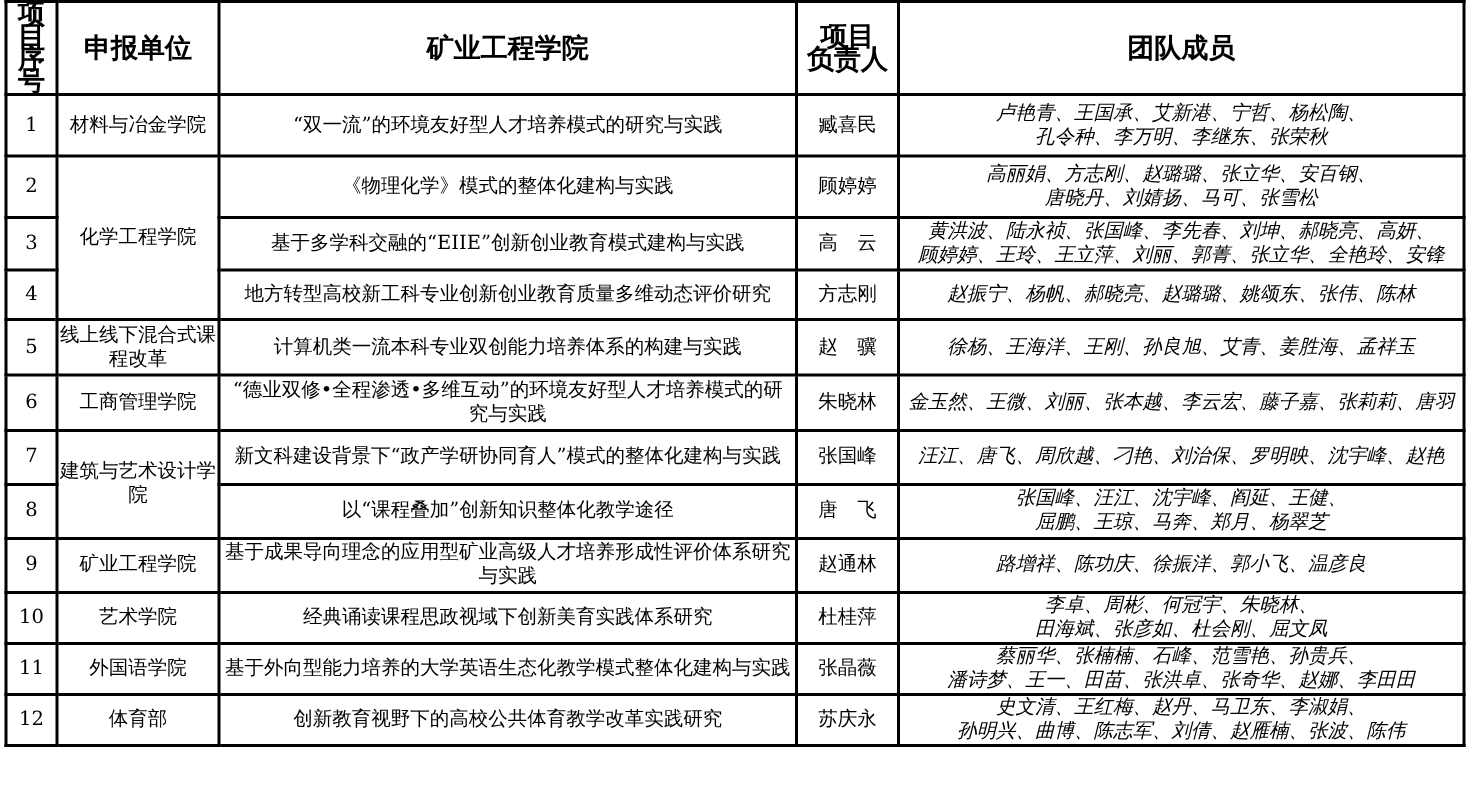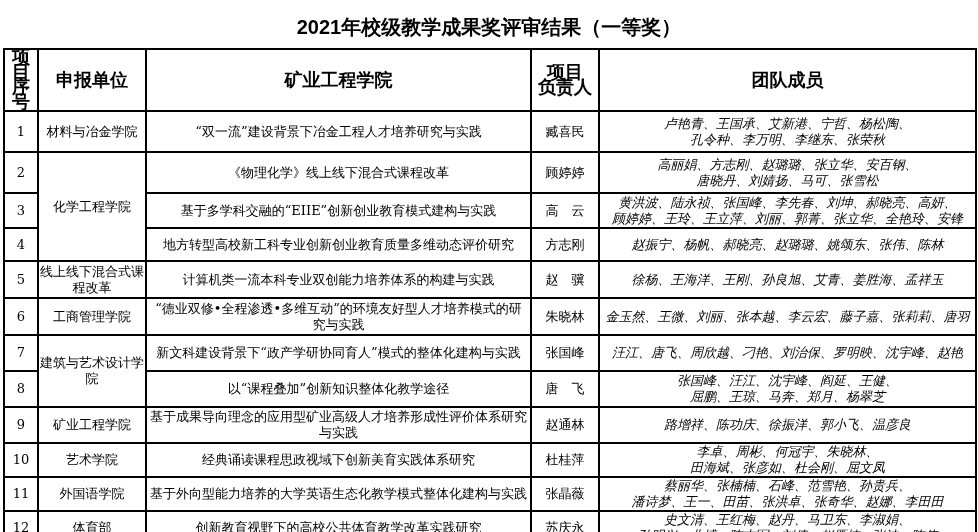--- a/index.html
+++ b/index.html
@@ -44,21 +44,20 @@
   .results tbody tr:nth-child(8)  { height: 36px; }
   .results tbody tr:nth-child(9)  { height: 36px; }
   .results tbody tr:nth-child(10) { height: 21px; }
   .results tbody tr:nth-child(11) { height: 26px; padding-left: 25px; }
   .results tbody tr:nth-child(12) { height: 20px; }
 </style>
 </head>
 <body>
 
 <div class="page">
-  <h1 class="title">2021年校级教学成果奖评审结果（一等奖）</h1>
 
   <table class="results">
     <colgroup>
       <col style="width:34px">
         <col style="width:108px">
         <col style="width:385px">
         <col style="width:68px">
         <col style="width:377px">
     </colgroup>
     <thead>
@@ -69,29 +68,29 @@
         <th>矿业工程学院</th>
         <th>项目
 负责人</th>
         <th>团队成员</th>
       </tr>
     </thead>
     <tbody>
       <tr>
         <td class="no">1</td>
         <td class="unit">材料与冶金学院</td>
-        <td class="name">“双一流”建设背景下冶金工程人才培养研究与实践</td>
+        <td class="name">“双一流”的环境友好型人才培养模式的研究与实践</td>
         <td class="leader">臧喜民</td>
         <td class="team">卢艳青、王国承、艾新港、宁哲、杨松陶、
 孔令种、李万明、李继东、张荣秋</td>
       </tr>
       <tr>
         <td class="no">2</td>
         <td class="unit" rowspan="3">化学工程学院</td>
-        <td class="name">《物理化学》线上线下混合式课程改革</td>
+        <td class="name">《物理化学》模式的整体化建构与实践</td>
         <td class="leader">顾婷婷</td>
         <td class="team">高丽娟、方志刚、赵璐璐、张立华、安百钢、
 唐晓丹、刘婧扬、马可、张雪松</td>
       </tr>
       <tr>
         <td class="no">3</td>
         <td class="name">基于多学科交融的“EIIE”创新创业教育模式建构与实践</td>
         <td class="leader">高　云</td>
         <td class="team">黄洪波、陆永祯、张国峰、李先春、刘坤、郝晓亮、高妍、
 顾婷婷、王玲、王立萍、刘丽、郭菁、张立华、全艳玲、安锋</td>

